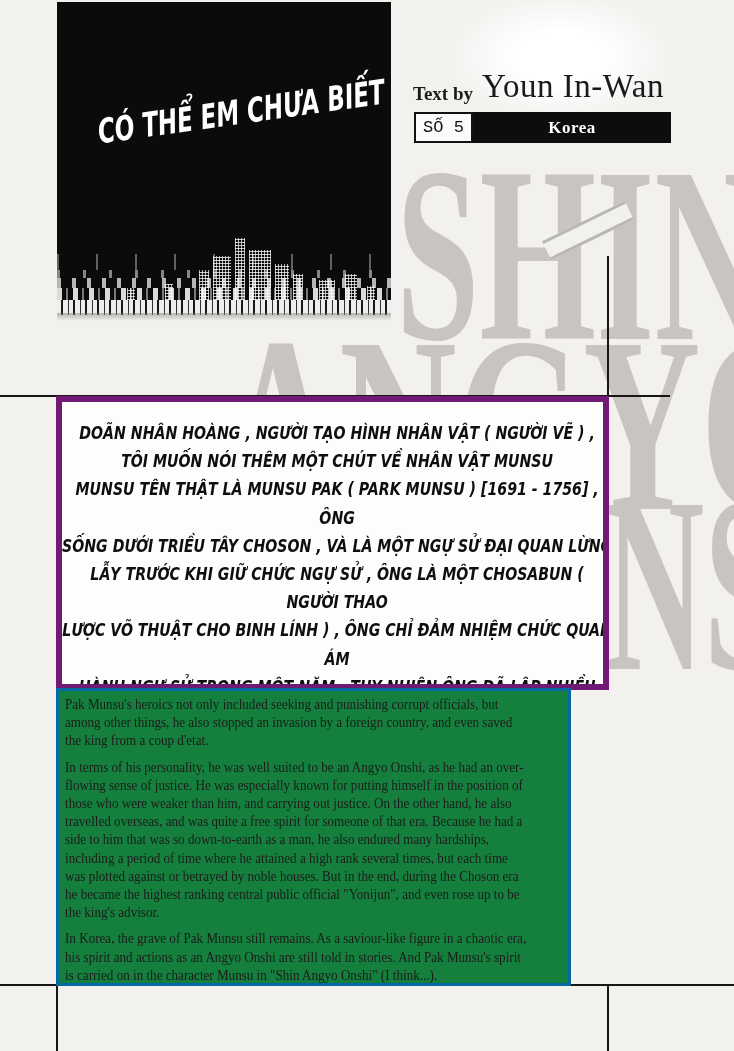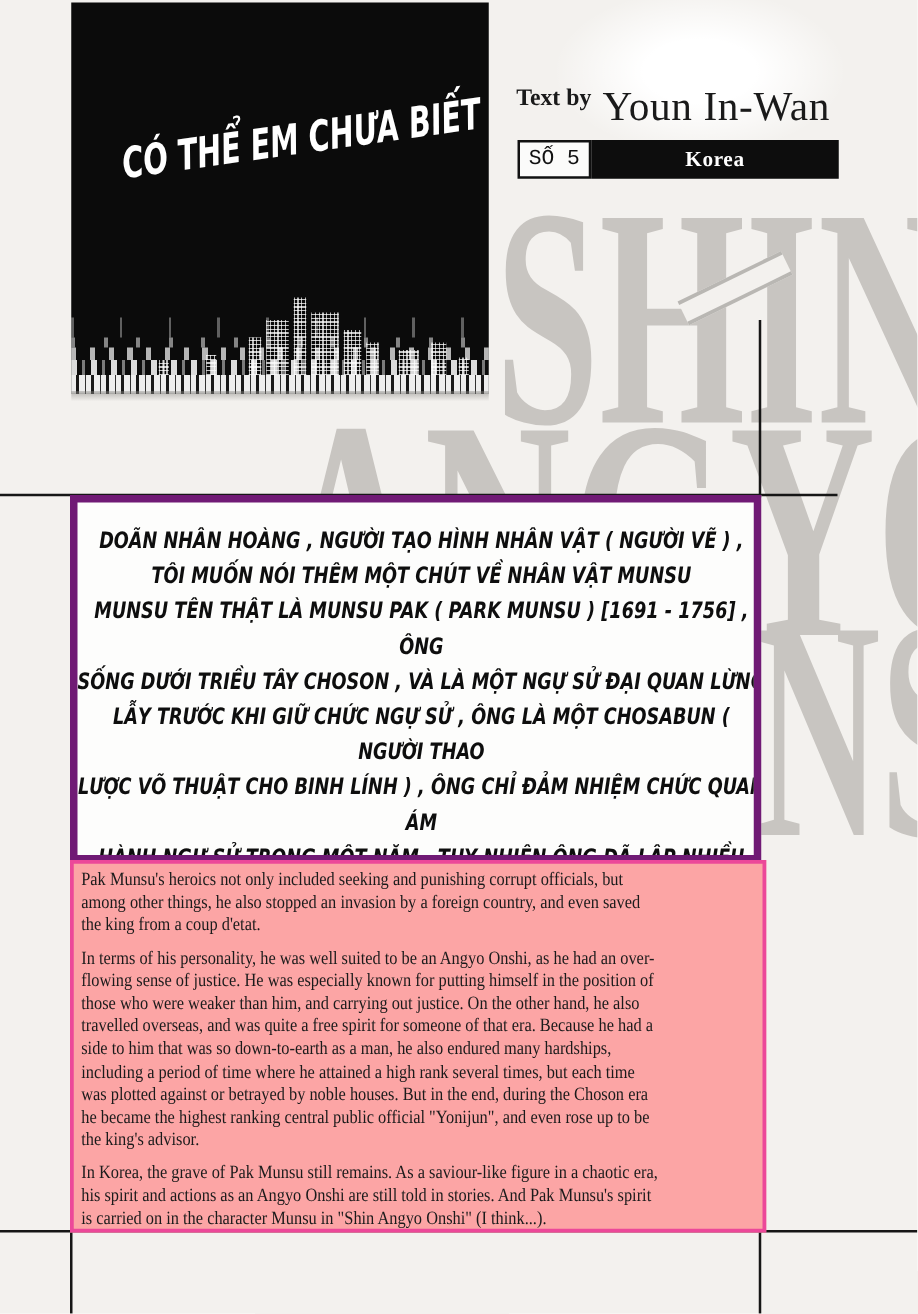--- a/index.html
+++ b/index.html
@@ -48,41 +48,41 @@
       background:repeating-linear-gradient(90deg,rgba(255,255,255,.7) 0 4px,transparent 4px 15px);}
   .sk4{bottom:37px;height:8px;
       background:repeating-linear-gradient(90deg,rgba(255,255,255,.5) 0 3px,transparent 3px 26px);}
   .sk5{bottom:45px;height:16px;
       background:repeating-linear-gradient(90deg,rgba(255,255,255,.35) 0 2px,transparent 2px 39px);}
   .bld{position:absolute;bottom:15px;
       background-image:repeating-linear-gradient(0deg,rgba(255,255,255,.75) 0 1px,transparent 1px 3px),
                        repeating-linear-gradient(90deg,rgba(255,255,255,.7) 0 1px,transparent 1px 3px);}
 
   
-  .credit{position:absolute;left:413px;top:68px;display:flex;align-items:flex-start;gap:9px;color:#1a1a1a;}
+  .credit{position:absolute;left:413px;top:68px;display:flex;align-items:flex-end;gap:9px;color:#1a1a1a;}
   .credit-prefix{font-weight:bold;font-size:19px;}
   .credit-author{font-weight:normal;font-size:33px;letter-spacing:.5px;}
 
   
   .issue-row{position:absolute;left:414px;top:112px;height:31px;display:flex;}
   .issue-badge{box-sizing:border-box;width:59px;border:2.5px solid #111;background:#fbfbfa;
       display:flex;align-items:center;justify-content:center;font-size:17px;color:#111;font-family:Liberation Mono, monospace;}
   .series-bar{width:198px;background:#0d0d0d;color:#fff;display:flex;align-items:center;
       justify-content:center;font-weight:bold;font-size:17px;letter-spacing:.5px;}
 
   
   .note-box{position:absolute;box-sizing:border-box;left:56px;top:396px;width:553px;height:294px;
       background:#fdfdfc;border:6px solid #701a75;overflow:hidden;}
   .note-text{width:700px;transform:scaleX(.786);transform-origin:0 0;margin-top:17px;
       font-family:"DejaVu Sans",sans-serif;font-weight:bold;font-style:italic;
       font-size:18px;line-height:28.2px;color:#0e0e0e;text-align:center;white-space:pre-line;}
 
   
-  .info-box{position:absolute;box-sizing:border-box;left:56px;top:688px;width:557px;height:298px;
-      background:#fca5a5;border:3px solid #ec4899;overflow:hidden;padding:4px 0 0 6px;}
+  .info-box{position:absolute;box-sizing:border-box;left:56px;top:688px;width:515px;height:298px;
+      background:#15803d;border:3px solid #0369a1;overflow:hidden;padding:4px 0 0 6px;}
   .info-inner{width:615px;transform:scaleX(.873);transform-origin:0 0;}
   .info-inner p{margin:0 0 8px 0;font-family:"Liberation Serif",serif;font-size:15px;
       line-height:18.2px;color:#1b1b1b;white-space:pre-line;}
 </style>
 </head>
 <body>
 
 <div id="page">
 
   <div class="glow"></div>

